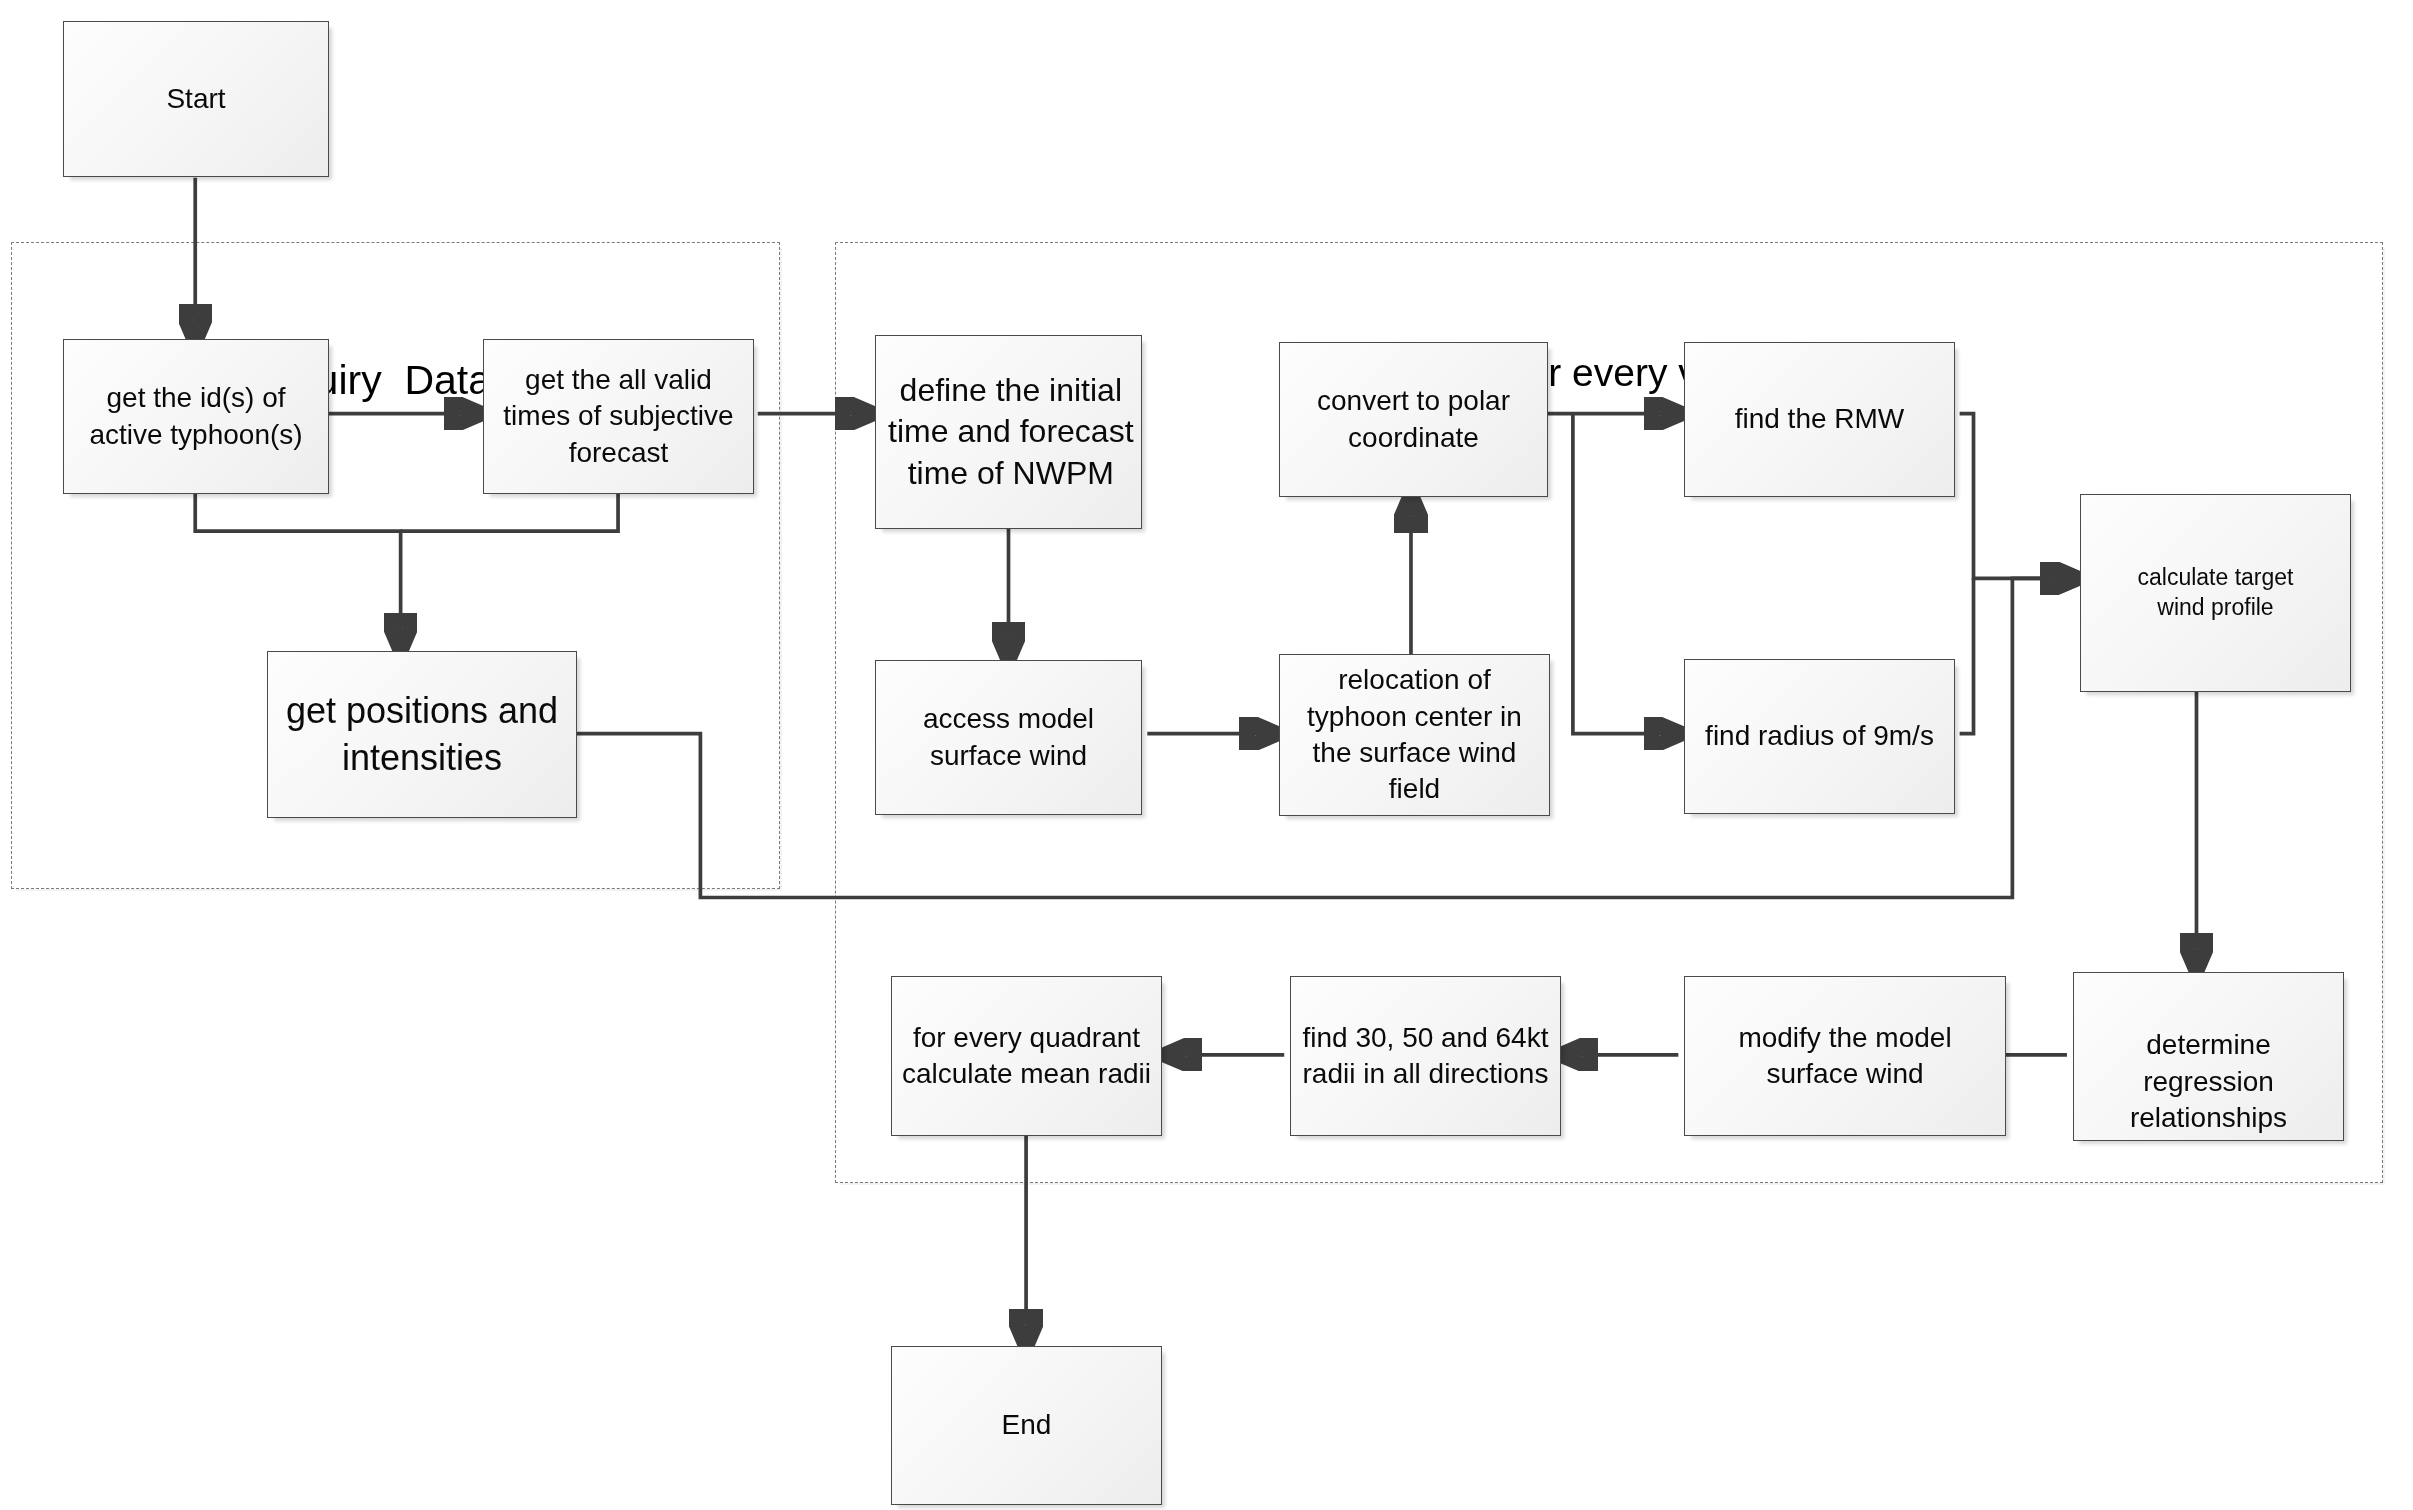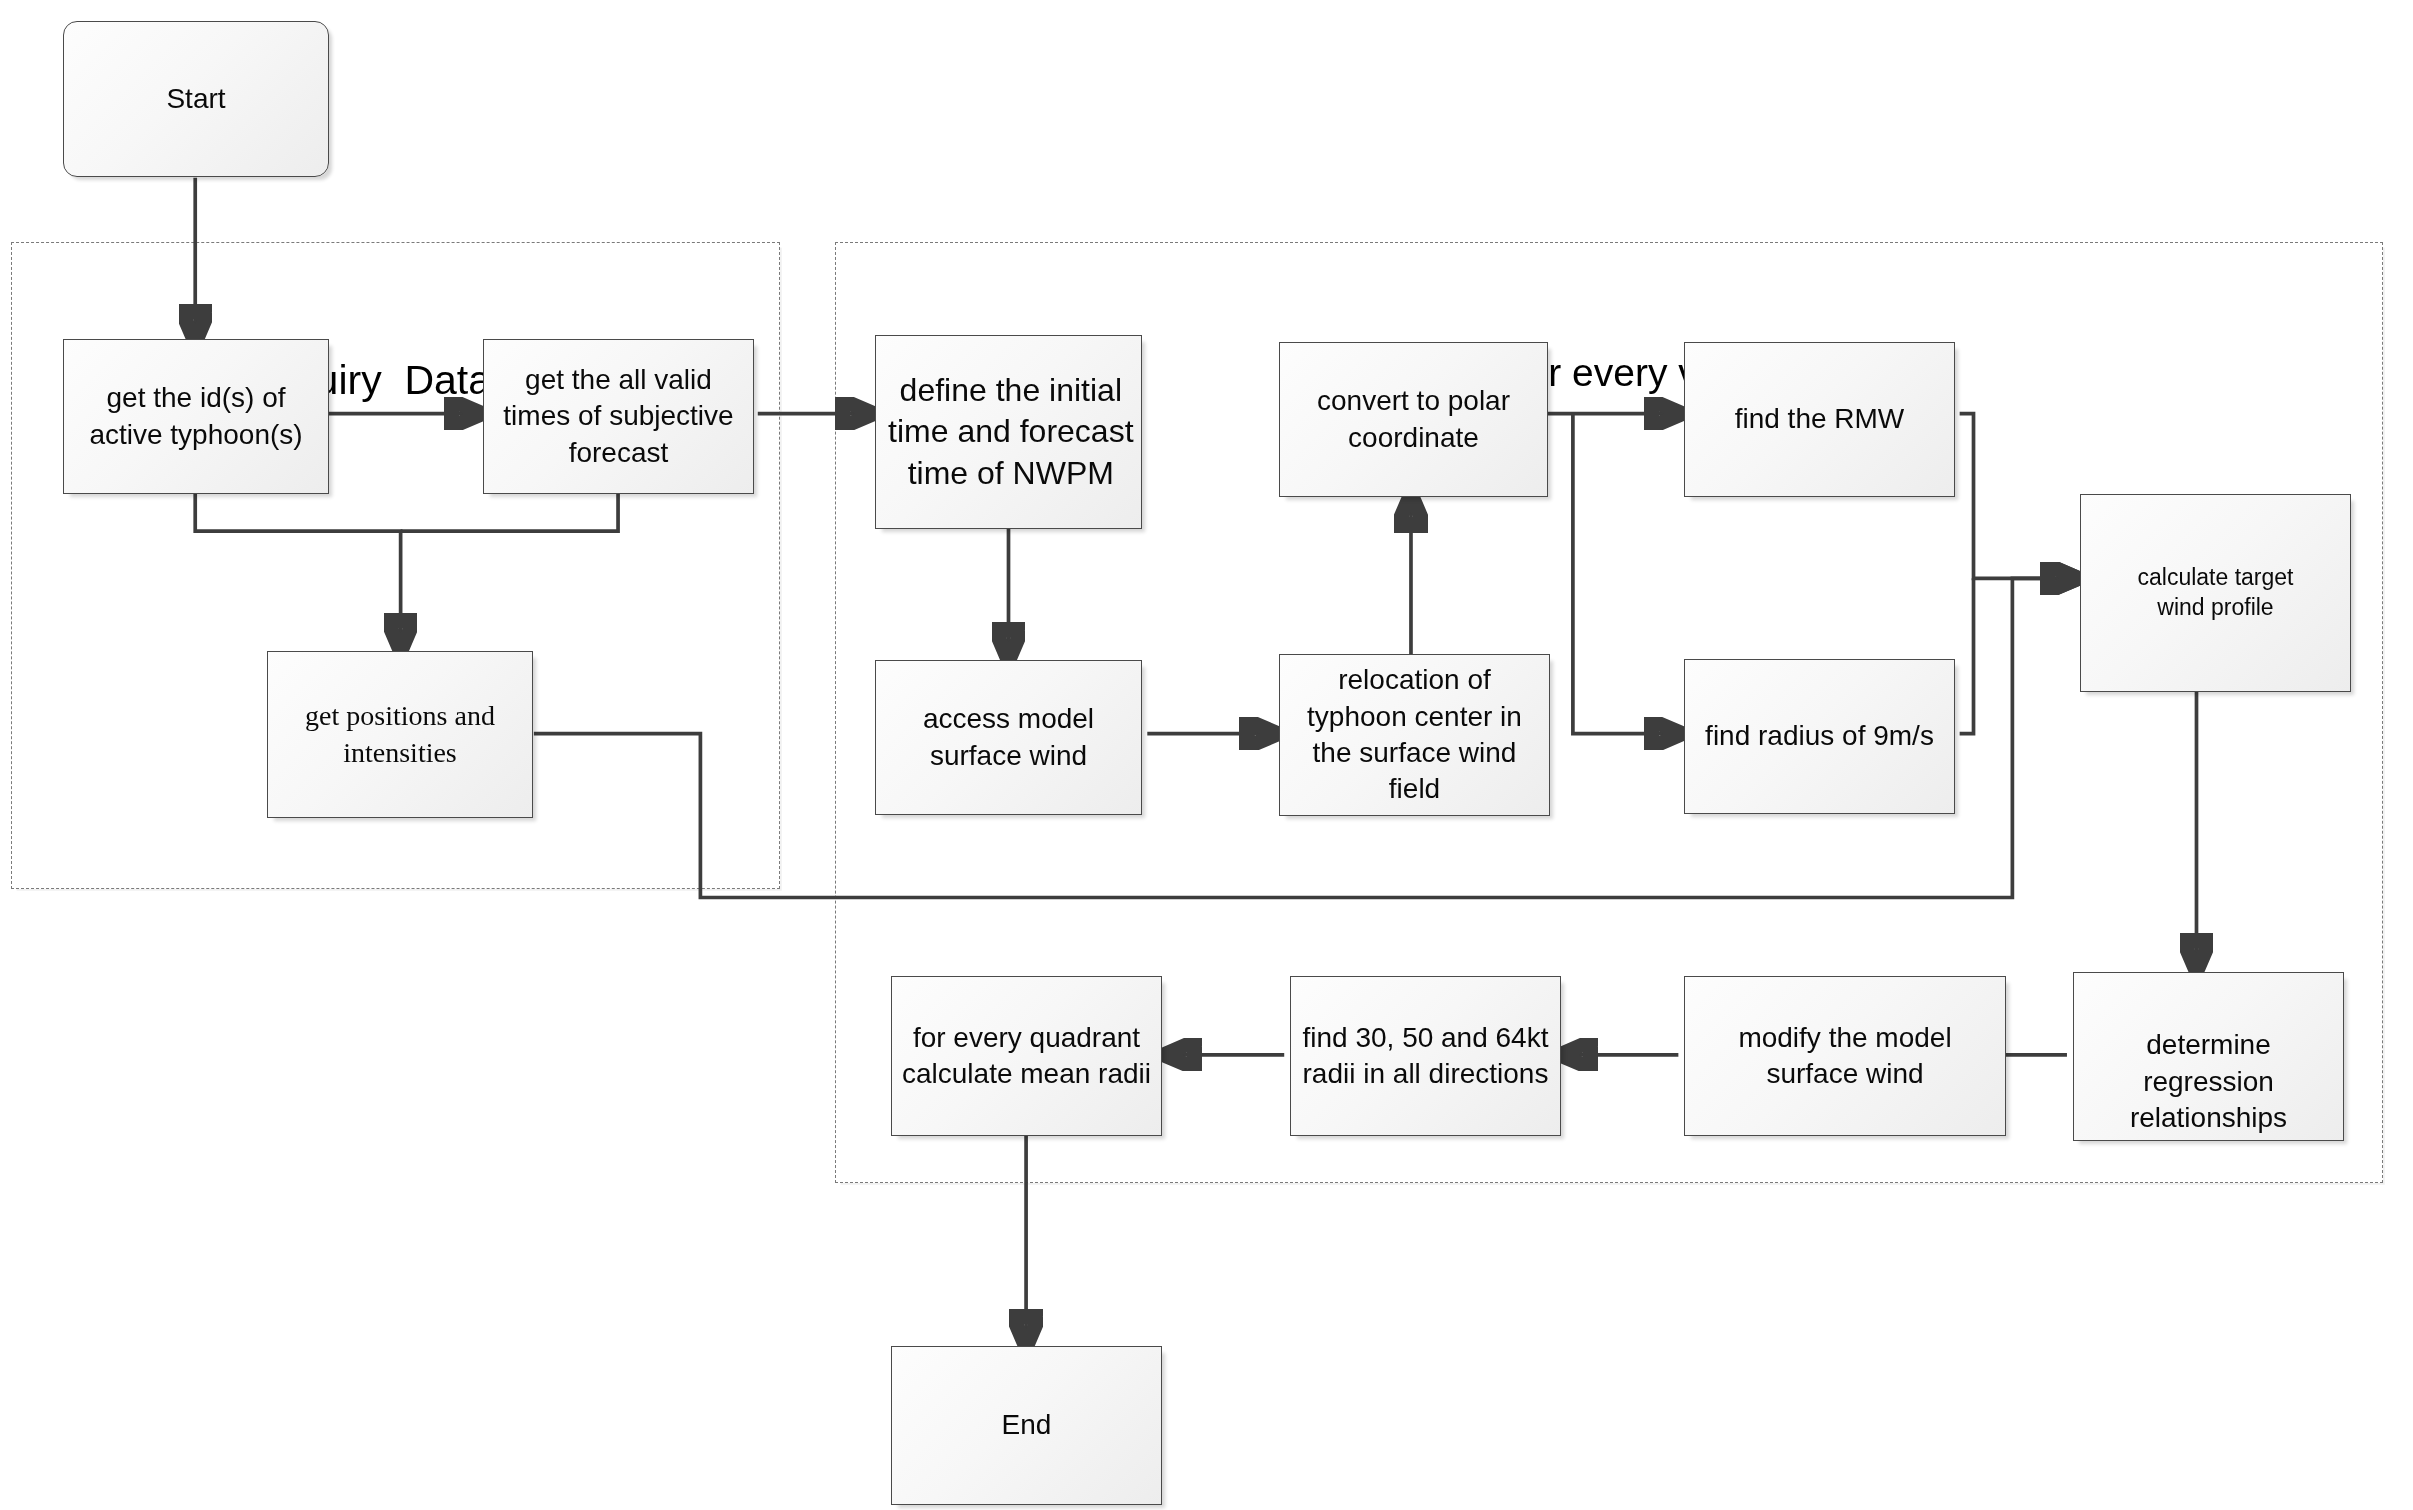--- a/index.html
+++ b/index.html
@@ -87,36 +87,36 @@
 
     <path d="M2234,1140 L2118,1140" marker-end="url(#ah)"></path>
 
     <path d="M1814,1140 L1690,1140" marker-end="url(#ah)"></path>
 
     <path d="M1388,1140 L1262,1140" marker-end="url(#ah)"></path>
 
     <path d="M1109,1224 L1109,1452" marker-end="url(#ah)"></path>
   </svg>
 
-  <div class="node" style="left:63px;top:21px;width:266px;height:156px;font-size:28px;border-radius:14px;">
+  <div class="node" style="left:63px;top:21px;width:266px;height:156px;font-size:28px;">
     <span>Start</span>
   </div>
 
   <div class="node" style="left:63px;top:339px;width:266px;height:155px;font-size:28px;">
     <span>get the id(s) of
 active typhoon(s)</span>
   </div>
 
   <div class="node" style="left:483px;top:339px;width:271px;height:155px;font-size:28px;">
     <span>get the all valid
 times of subjective
 forecast</span>
   </div>
 
-  <div class="node" style="left:267px;top:651px;width:266px;height:167px;font-size:28px;font-family:Liberation Serif, serif;">
+  <div class="node" style="left:267px;top:651px;width:310px;height:167px;font-size:36px;">
     <span>get positions and
 intensities</span>
   </div>
 
   <div class="node" style="left:875px;top:335px;width:267px;height:194px;font-size:32px;padding-left:12px;">
     <span>define the initial
 time and forecast
 time of NWPM</span>
   </div>
 

